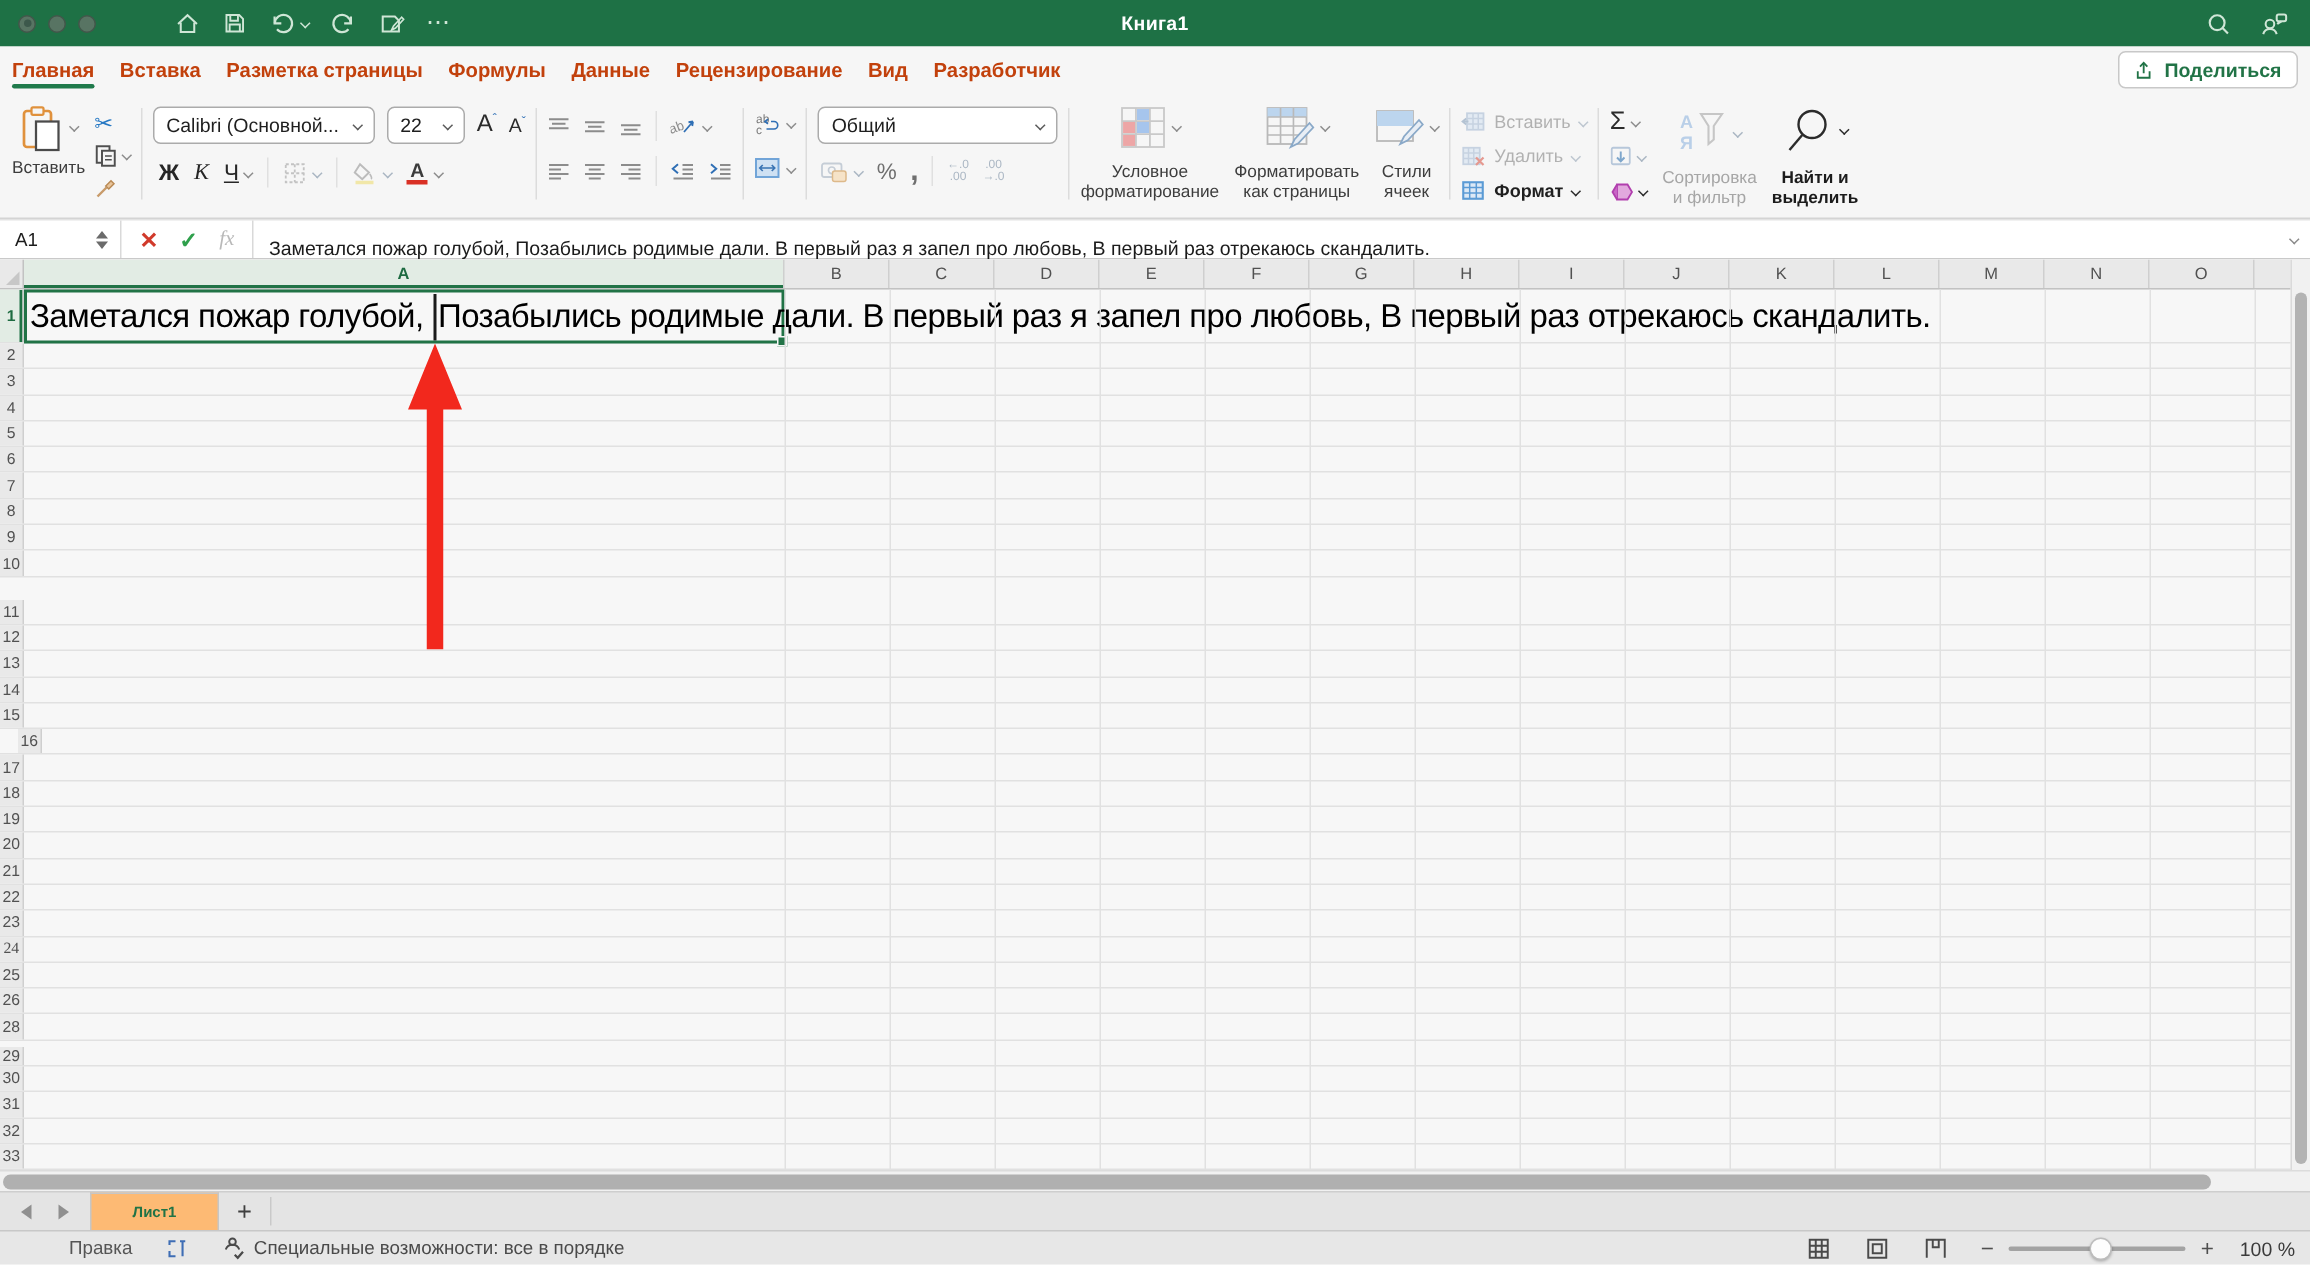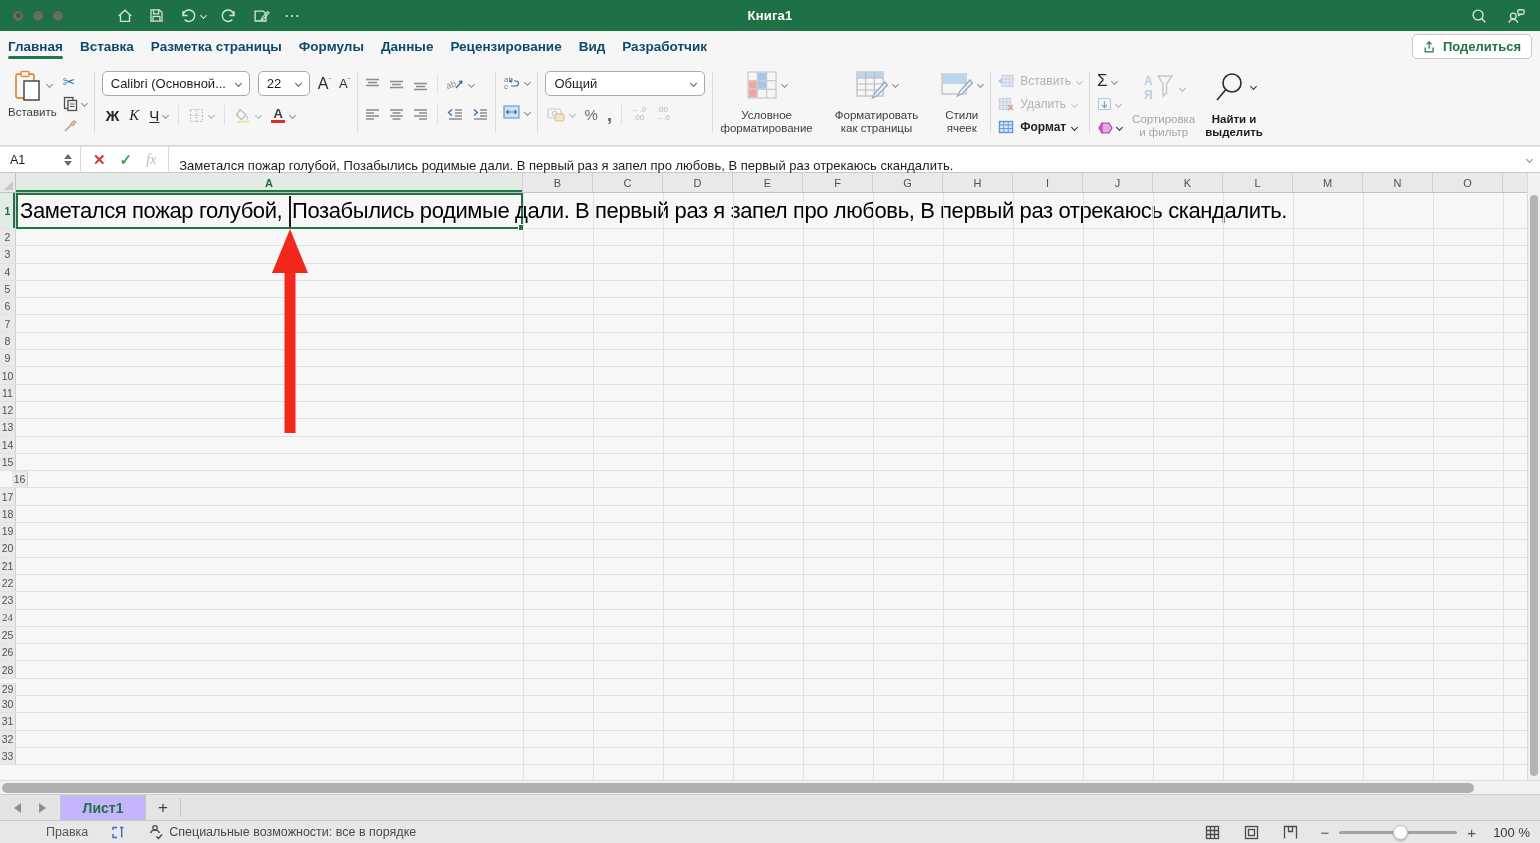--- a/index.html
+++ b/index.html
@@ -14,21 +14,21 @@
   .tl.first::after { content:""; position:absolute; inset:2.5px; border-radius:50%; background:#3c584b; }
   .tb-icons { display:flex; align-items:center; gap:14px; margin-left:52px; }
   .tb-ic { display:flex; align-items:center; color:#cfe6d6; }
   .tb-ic svg { display:block; }
   .tb-title { position:absolute; left:50%; transform:translateX(-50%); font-size:13px; font-weight:700; color:#ffffff; letter-spacing:.2px; }
   .tb-right { position:absolute; right:14px; display:flex; gap:18px; align-items:center; }
 
   
   .tabrow { height:31px; background:#f6f6f6; display:flex; align-items:center; padding:0 8px; position:relative; flex:0 0 auto; }
   .rtabs { display:flex; align-items:flex-end; height:100%; gap:17px; }
-  .rtab { font-size:13.5px; color:#0c4a6e; font-weight:600; padding:6px 0 8px 0; position:relative; cursor:default; white-space:nowrap; }
+  .rtab { font-size:13.5px; color:#c2410c; font-weight:600; padding:6px 0 8px 0; position:relative; cursor:default; white-space:nowrap; }
   .rtab.active { font-weight:700; }
   .rtab.active::after { content:""; position:absolute; left:0; right:0; bottom:3px; height:3px; border-radius:2px; background:#1f7a4b; }
   .share-btn { margin-left:auto; display:flex; align-items:center; gap:6px; border:1px solid #c8c8c8; background:#ffffff; border-radius:5px; padding:4px 10px; color:#217346; font-size:13px; font-weight:600; }
 
   
   .ribbon { height:84px; background:#f6f6f6; border-bottom:1px solid #d4d4d4; display:flex; align-items:stretch; padding:6px 6px 4px 8px; flex:0 0 auto; }
   .rb-divider { width:1px; background:#dcdcdc; margin:4px 7px 8px 7px; }
   .lab { font-size:11.5px; color:#3d3d3d; line-height:13px; text-align:center; }
   .lab.dis { color:#a6a6a6; }
   .chv { display:inline-block; width:6px; height:6px; border-right:1.5px solid currentColor; border-bottom:1.5px solid currentColor; transform:rotate(45deg); flex:0 0 auto; }
@@ -51,21 +51,21 @@
   .ag { width:1px; height:20px; background:#e0e0e0; }
 
   .g-align { display:flex; flex-direction:column; gap:10px; padding-top:6px; }
   .al-row { display:flex; align-items:center; gap:9px; }
   .g-wrapmerge { display:flex; flex-direction:column; gap:10px; padding-top:4px; }
 
   .g-number { display:flex; flex-direction:column; gap:8px; padding-top:3px; }
   .num-row2 { display:flex; align-items:center; gap:9px; padding-left:2px; }
   .decimal { font-size:8px; line-height:8px; color:#aab6c3; text-align:center; }
 
-  .g-styles { display:flex; gap:22px; padding-top:2px; }
+  .g-styles { display:flex; gap:10px; padding-top:2px; }
   .bigbtn { display:flex; flex-direction:column; align-items:center; gap:5px; }
   .bigbtn .icrow { display:flex; align-items:flex-start; gap:4px; height:34px; }
 
   .g-cells { display:flex; flex-direction:column; justify-content:space-between; padding:3px 0 4px 0; }
   .cell-row { display:flex; align-items:center; gap:6px; font-size:12px; height:20px; }
   .cell-row .t { color:#9b9b9b; } .cell-row .t.en { color:#1f1f1f; font-weight:600; }
 
   .g-edit { display:flex; gap:10px; }
   .edit-minicol { display:flex; flex-direction:column; justify-content:space-between; padding:3px 0 4px 0; }
 
@@ -103,21 +103,21 @@
   .vscroll { position:absolute; top:0; right:0; bottom:0; width:13px; background:#f1f1f1; border-left:1px solid #dadada; }
   .vthumb { position:absolute; left:2px; right:2px; top:22px; bottom:4px; background:#b3b3b3; border-radius:5px; }
 
   
   .hscroll { height:14px; background:#f1f1f1; border-top:1px solid #dcdcdc; position:relative; flex:0 0 auto; }
   .hthumb { position:absolute; left:2px; top:1.5px; width:1472px; height:10px; background:#b0b0b0; border-radius:5px; }
   .sheetbar { height:26px; background:#e4e4e4; border-top:1px solid #cecece; display:flex; align-items:stretch; flex:0 0 auto; }
   .nav-arrows { display:flex; align-items:center; gap:18px; padding:0 14px 0 14px; }
   .tri-l { width:0; height:0; border-top:5px solid transparent; border-bottom:5px solid transparent; border-right:7px solid #8f8f8f; }
   .tri-r { width:0; height:0; border-top:5px solid transparent; border-bottom:5px solid transparent; border-left:7px solid #8f8f8f; }
-  .sheettab { width:86px; background:#c4b5fd; border:1px solid #c6c6c6; border-bottom:none; display:flex; align-items:center; justify-content:center; font-size:14px; font-weight:700; color:#217346; }
+  .sheettab { width:86px; background:#fdba74; border:1px solid #c6c6c6; border-bottom:none; display:flex; align-items:center; justify-content:center; font-size:10px; font-weight:700; color:#217346; }
   .addsheet { width:34px; display:flex; align-items:center; justify-content:center; font-size:17px; color:#3f3f3f; }
   .sheetbar .enddiv { width:1px; background:#c9c9c9; margin:3px 0; }
   .statusbar { height:23px; background:#e7e7e7; border-top:1px solid #c8c8c8; display:flex; align-items:center; font-size:12.5px; color:#555; flex:0 0 auto; padding:0 10px 0 0; }
   .st-left { display:flex; align-items:center; gap:22px; padding-left:46px; }
   .st-acc { display:flex; align-items:center; gap:5px; color:#4a4a4a; }
   .st-right { margin-left:auto; display:flex; align-items:center; gap:22px; }
   .viewics { display:flex; align-items:center; gap:24px; color:#4a4a4a; }
   .zoomctl { display:flex; align-items:center; gap:10px; }
   .zminus,.zplus { font-size:15px; color:#4f4f4f; line-height:1; }
   .ztrack { width:118px; height:3px; background:#a3a3a3; border-radius:2px; position:relative; }
@@ -637,21 +637,21 @@
         </div>
         <div class="g-row" style="height: 17.3px;">
           <div class="row-h">8</div>
         </div>
         <div class="g-row" style="height: 17.3px;">
           <div class="row-h">9</div>
         </div>
         <div class="g-row" style="height: 17.3px;">
           <div class="row-h">10</div>
         </div>
-        <div class="g-row" style="height: 17.3px;">
+        <div class="g-row" style="height: 17.3px; margin-top: 15px;">
           <div class="row-h">11</div>
         </div>
         <div class="g-row" style="height: 17.3px;">
           <div class="row-h">12</div>
         </div>
         <div class="g-row" style="height: 17.3px;">
           <div class="row-h">13</div>
         </div>
         <div class="g-row" style="height: 17.3px;">
           <div class="row-h">14</div>

